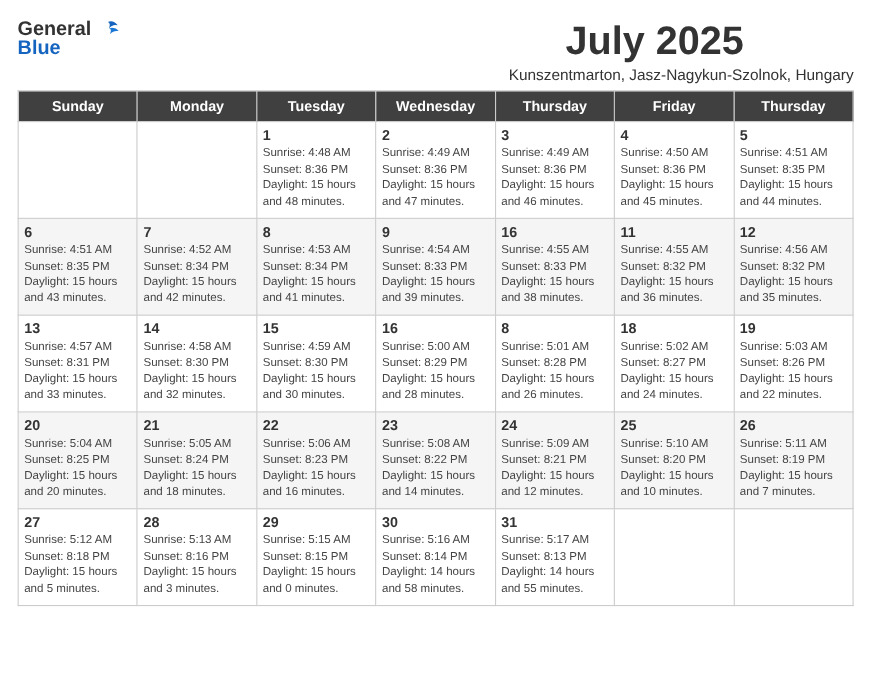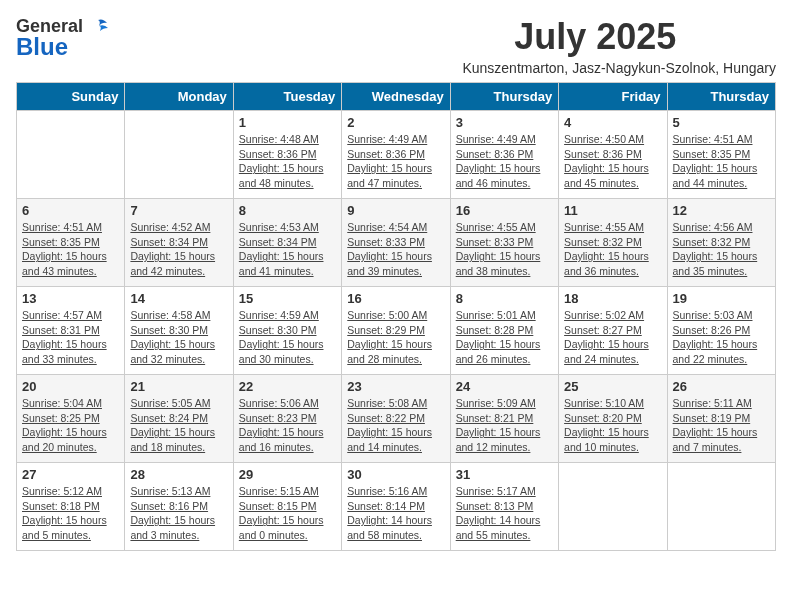--- a/index.html
+++ b/index.html
@@ -39,23 +39,23 @@
       color: #333;
       margin-top: 2px;
       margin-left: 48px;
     }
     .calendar {
       width: 100%;
       border-collapse: collapse;
       font-size: 11px;
     }
     .calendar th {
-      background-color: #0369a1;
+      background-color: #404040;
       color: #fff;
-      text-align: right;
+      text-align: center;
       padding: 6px 6px;
       font-size: 13px;
       font-weight: bold;
       border: 1px solid #ccc;
     }
     .calendar td {
       border: 1px solid #ccc;
       vertical-align: top;
       padding: 4px 5px;
       width: 108px;
@@ -70,39 +70,38 @@
       font-size: 13px;
       font-weight: bold;
       color: #333;
       display: block;
       margin-bottom: 2px;
     }
     .day-detail {
       color: #444;
       font-size: 10.5px;
       line-height: 1.4;
-      text-decoration: underline;
     }
     .empty-cell {
       background: #fff !important;
     }
   </style>
 </head>
 <body>
 
 <div class="header">
   <div class="logo">
     <div class="logo-row">
       <span style="font-size:18px;font-weight:bold;color:#333;">General</span>
       <svg width="22" height="18" viewBox="0 0 22 18" style="margin-left:2px;">
         <path d="M11 2 Q16 0 20 5 Q15 4 12 8 Q14 3 11 2Z" fill="#1565c0"></path>
         <path d="M12 8 Q17 6 21 10 Q16 10 13 13 Q15 8 12 8Z" fill="#1a78d4"></path>
       </svg>
     </div>
-    <span style="font-size:24px;font-weight:bold;color:#1565c0;margin-top:-4px;">Blue</span>
+    <span style="font-size:18px;font-weight:bold;color:#1565c0;margin-top:-4px;">Blue</span>
   </div>
   <div class="title-block">
     <div class="month-title">July 2025</div>
     <div class="location-title">Kunszentmarton, Jasz-Nagykun-Szolnok, Hungary</div>
   </div>
 </div>
 
 <table class="calendar">
   <thead>
     <tr>

